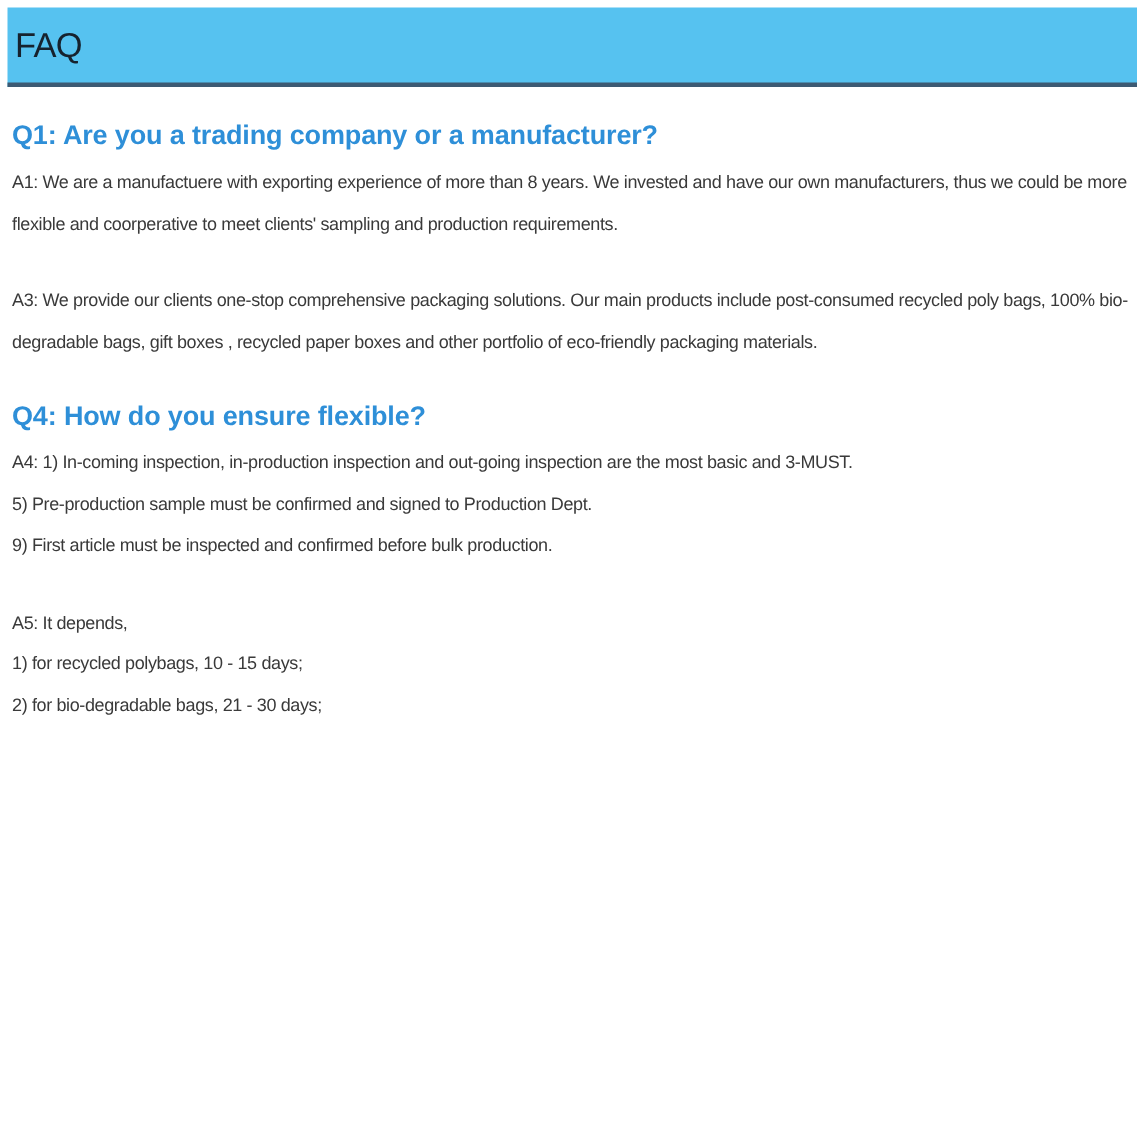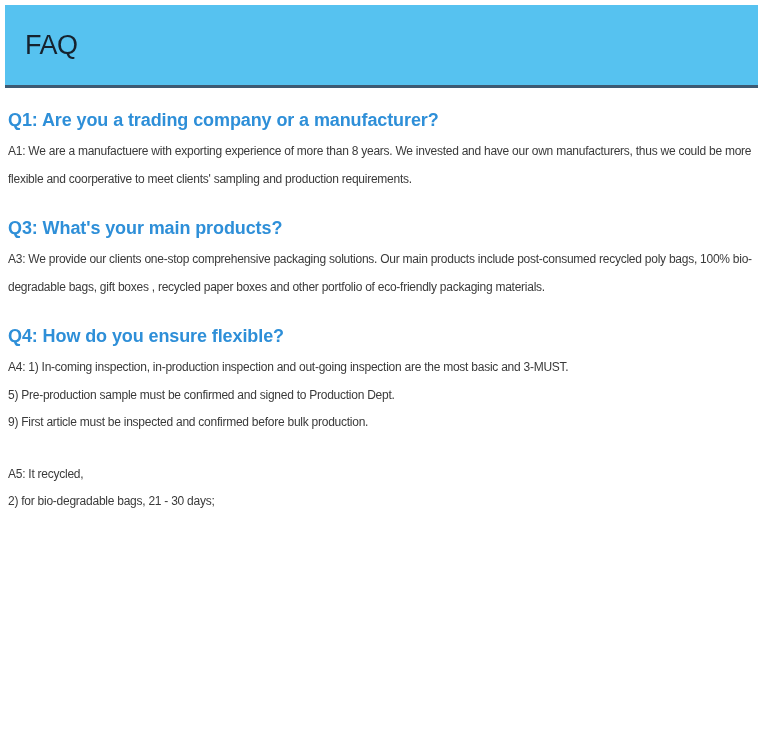--- a/index.html
+++ b/index.html
@@ -11,22 +11,22 @@
     font-family: "Liberation Sans", sans-serif;
   }
   
   .banner {
     margin: 5px 7px 0 5px;
     background: var(--banner-bg, #56C2F0);
     border-bottom: 3px solid var(--banner-border, #3D5A73);
     padding: 9px 6px 9px 4px;
   }
   .banner h1 {
-    margin: 16px;
-    font-size: 27px;
+    margin: 1px;
+    font-size: 23px;
     line-height: 30px;
     font-weight: 400;
     color: var(--title-color, #16222E);
     letter-spacing: -0.5px;
   }
   
   .faq-list {
     padding: 0 12px 14px 8px;
   }
   .faq-item { margin-top: 24px; }
@@ -59,34 +59,34 @@
     <h2 class="question">Q1: Are you a trading company or a manufacturer?</h2>
     <div class="answer">
         <p>A1: We are a manufactuere with exporting experience of more than 8 years. We invested and have our own manufacturers, thus we could be more flexible and coorperative to meet clients' sampling and production requirements.</p>
       </div>
   </section>
 
   <section class="faq-item">
   </section>
 
   <section class="faq-item">
-    <h2 class="question">Q3: What's your main products?</h2>
     <div class="answer">
         <p>A3: We provide our clients one-stop comprehensive packaging solutions. Our main products include post-consumed recycled poly bags, 100% bio-degradable bags, gift boxes , recycled paper boxes and other portfolio of eco-friendly packaging materials.</p>
       </div>
   </section>
 
   <section class="faq-item">
     <h2 class="question">Q4: How do you ensure flexible?</h2>
     <div class="answer">
         <p>A4: 1) In-coming inspection, in-production inspection and out-going inspection are the most basic and 3-MUST.</p>
         <p>5) Pre-production sample must be confirmed and signed to Production Dept.</p>
         <p>9) First article must be inspected and confirmed before bulk production.</p>
       </div>
   </section>
 
   <section class="faq-item">
     <div class="answer">
-        <p>A5: It recycled,</p>
+        <p>A5: It depends,</p>
+        <p>1) for recycled polybags, 10 - 15 days;</p>
         <p>2) for bio-degradable bags, 21 - 30 days;</p>
       </div>
   </section>
 </main>
 
 </body></html>

